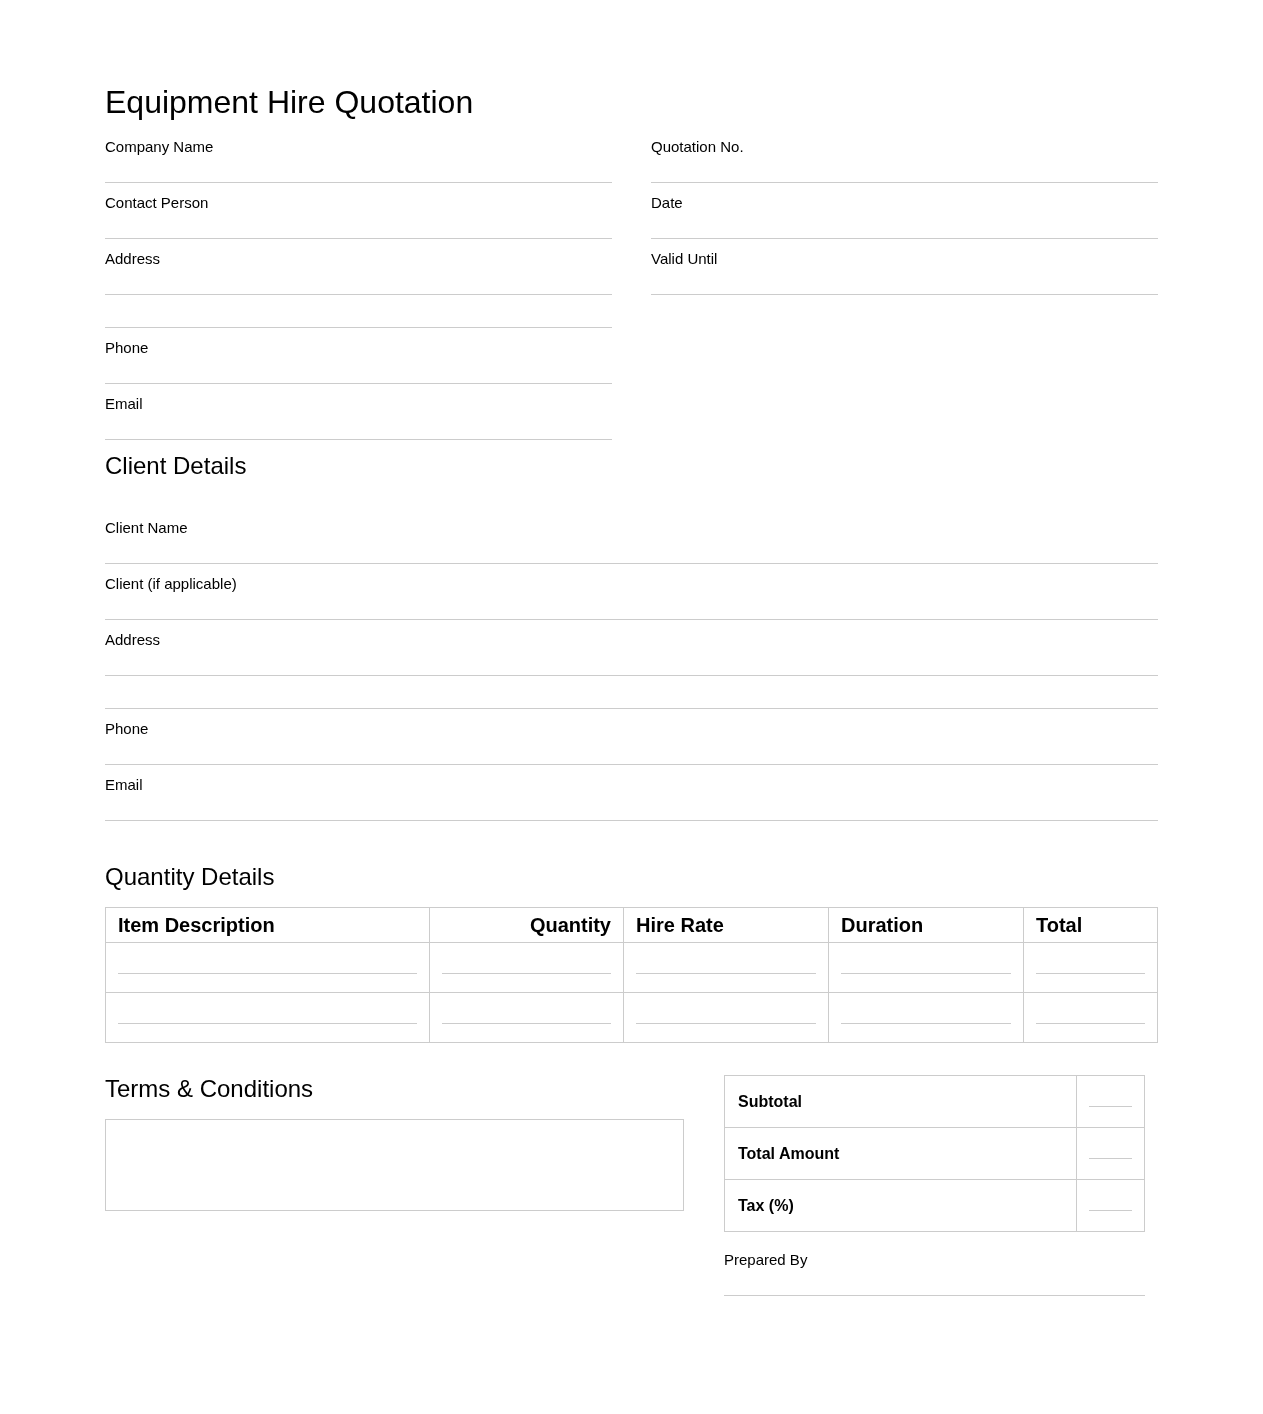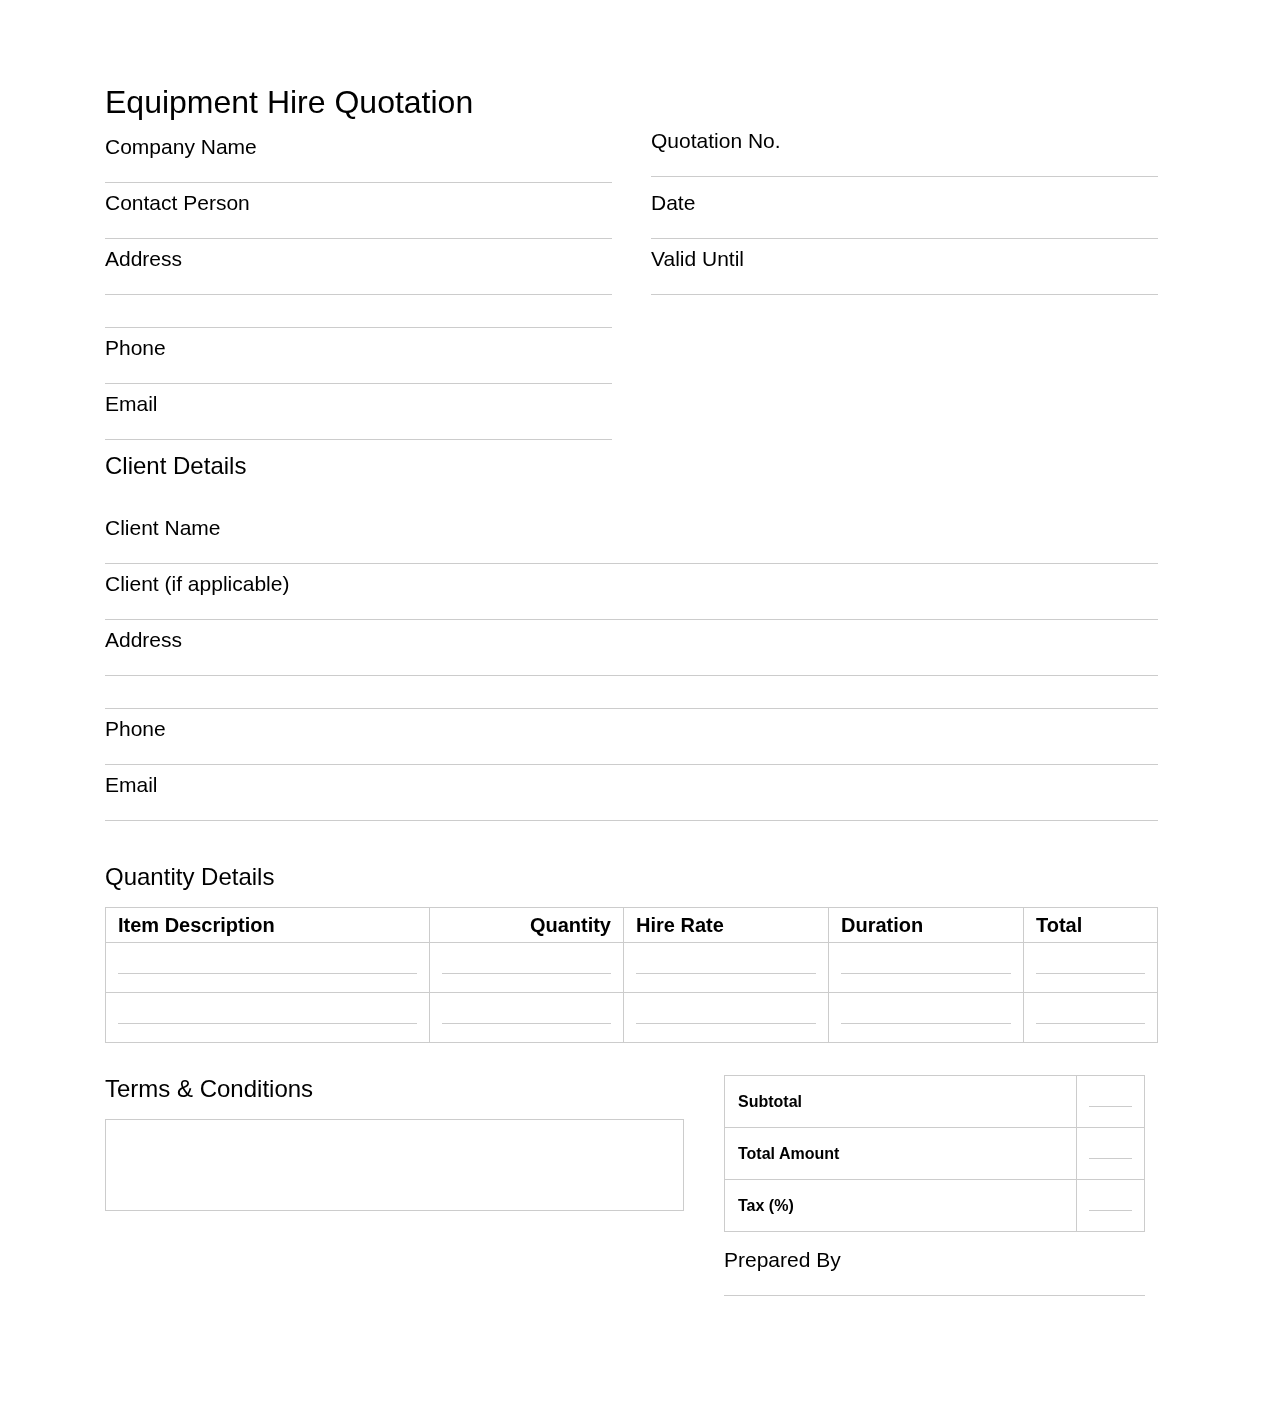--- a/index.html
+++ b/index.html
@@ -1,21 +1,21 @@
 <!DOCTYPE html>
 <html><head>
 <meta charset="utf-8">
 <style>
   html, body { margin: 0; padding: 0; background: #ffffff; }
   body { width: 1263px; height: 1414px; position: relative; font-family: "Liberation Sans", sans-serif; color: #000; }
   .page { position: absolute; left: 105px; top: 0; width: 1053px; }
   h1 { position: absolute; left: 0; top: 84px; margin: 0; font-size: 32px; font-weight: normal; line-height: 36px; white-space: nowrap; }
   h2 { margin: 0; font-size: 24px; font-weight: normal; line-height: 28px; position: absolute; left: 0; white-space: nowrap; }
   .field { position: absolute; }
-  .field .lbl { position: absolute; left: 0; top: 0; font-size: 21px; line-height: 18px; white-space: nowrap; }
+  .field .lbl { position: absolute; left: 0; top: 0; font-size: 15px; line-height: 18px; white-space: nowrap; }
   .field .line { position: absolute; left: 0; right: 0; height: 0; border-bottom: 1px solid #cccccc; }
   .field input { position: absolute; left: 0; right: 0; border: none; outline: none; background: transparent; font-family: "Liberation Sans", sans-serif; font-size: 15px; height: 20px; padding: 0; }
   table.equip { position: absolute; left: 0; top: 907px; width: 1053px; border-collapse: collapse; }
   table.equip th, table.equip td { border: 1px solid #cccccc; text-align: left; }
   table.equip th { height: 34px; padding: 0 12px; font-size: 20px; font-weight: bold; }
   table.equip td { height: 49px; padding: 0 12px; vertical-align: top; }
   .cell-line { margin-top: 30px; border-bottom: 1px solid #cccccc; height: 0; }
   .terms-box { position: absolute; left: 0; top: 1119px; width: 577px; height: 90px; border: 1px solid #cccccc; }
   table.summary { position: absolute; left: 619px; top: 1075px; width: 421px; border-collapse: collapse; }
   table.summary td { border: 1px solid #cccccc; height: 49px; }
@@ -50,21 +50,21 @@
     <span class="lbl">Phone</span>
     <input style="top: 22px;">
     <div class="line" style="top:44px;"></div>
   </div>
   <div class="field" style="left:0;top:395px;width:507px;height:46px;">
     <span class="lbl">Email</span>
     <input style="top: 22px;">
     <div class="line" style="top:44px;"></div>
   </div>
 
-  <div class="field" style="left:546px;top:132px;width:507px;height:46px;">
+  <div class="field" style="left:546px;top:138px;width:507px;height:46px;">
     <span class="lbl">Quotation No.</span>
     <input style="top: 22px;">
     <div class="line" style="top:44px;"></div>
   </div>
   <div class="field" style="left:546px;top:194px;width:507px;height:46px;">
     <span class="lbl">Date</span>
     <input style="top: 22px;">
     <div class="line" style="top:44px;"></div>
   </div>
   <div class="field" style="left:546px;top:250px;width:507px;height:46px;">

